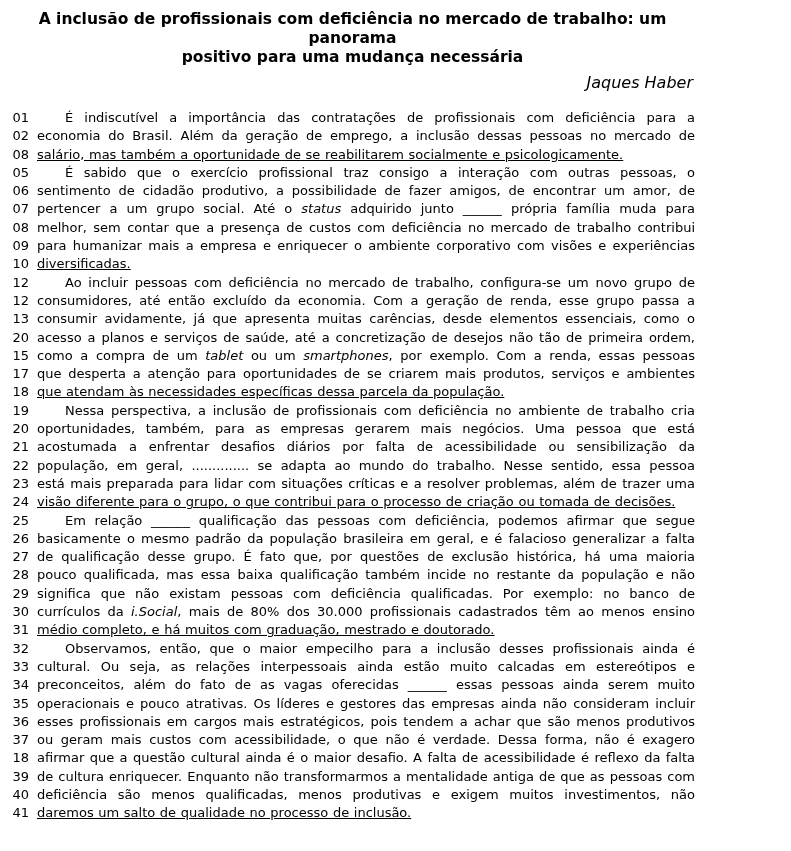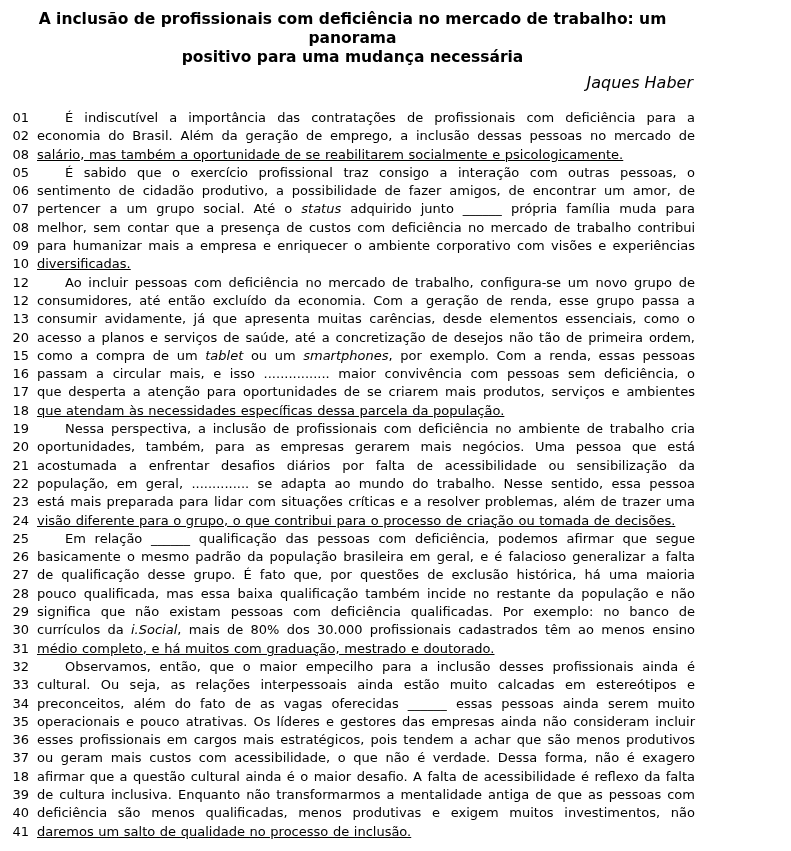--- a/index.html
+++ b/index.html
@@ -117,24 +117,20 @@
       </div>
       <div class="row">
         <span class="num">20</span>
         <span class="txt">acesso a planos e serviços de saúde, até a concretização de desejos não tão de primeira ordem,</span>
       </div>
       <div class="row">
         <span class="num">15</span>
         <span class="txt">como a compra de um <i>tablet</i> ou um <i>smartphones</i>, por exemplo. Com a renda, essas pessoas</span>
       </div>
       <div class="row">
-        <span class="num">16</span>
-        <span class="txt">passam a circular mais, e isso ................ maior convivência com pessoas sem deficiência, o</span>
-      </div>
-      <div class="row">
         <span class="num">17</span>
         <span class="txt">que desperta a atenção para oportunidades de se criarem mais produtos, serviços e ambientes</span>
       </div>
       <div class="row end">
         <span class="num">18</span>
         <span class="txt">que atendam às necessidades específicas dessa parcela da população.</span>
       </div>
       <div class="row">
         <span class="num">19</span>
         <span class="txt indent">Nessa perspectiva, a inclusão de profissionais com deficiência no ambiente de trabalho cria</span>
@@ -210,21 +206,21 @@
       <div class="row">
         <span class="num">37</span>
         <span class="txt">ou geram mais custos com acessibilidade, o que não é verdade. Dessa forma, não é exagero</span>
       </div>
       <div class="row">
         <span class="num">18</span>
         <span class="txt">afirmar que a questão cultural ainda é o maior desafio. A falta de acessibilidade é reflexo da falta</span>
       </div>
       <div class="row">
         <span class="num">39</span>
-        <span class="txt">de cultura inclusiva. Enquanto não transformarmos a mentalidade antiga de que as pessoas com</span>
+        <span class="txt">de cultura enriquecer. Enquanto não transformarmos a mentalidade antiga de que as pessoas com</span>
       </div>
       <div class="row">
         <span class="num">40</span>
         <span class="txt">deficiência são menos qualificadas, menos produtivas e exigem muitos investimentos, não</span>
       </div>
       <div class="row end">
         <span class="num">41</span>
         <span class="txt">daremos um salto de qualidade no processo de inclusão.</span>
       </div>
     </section>

